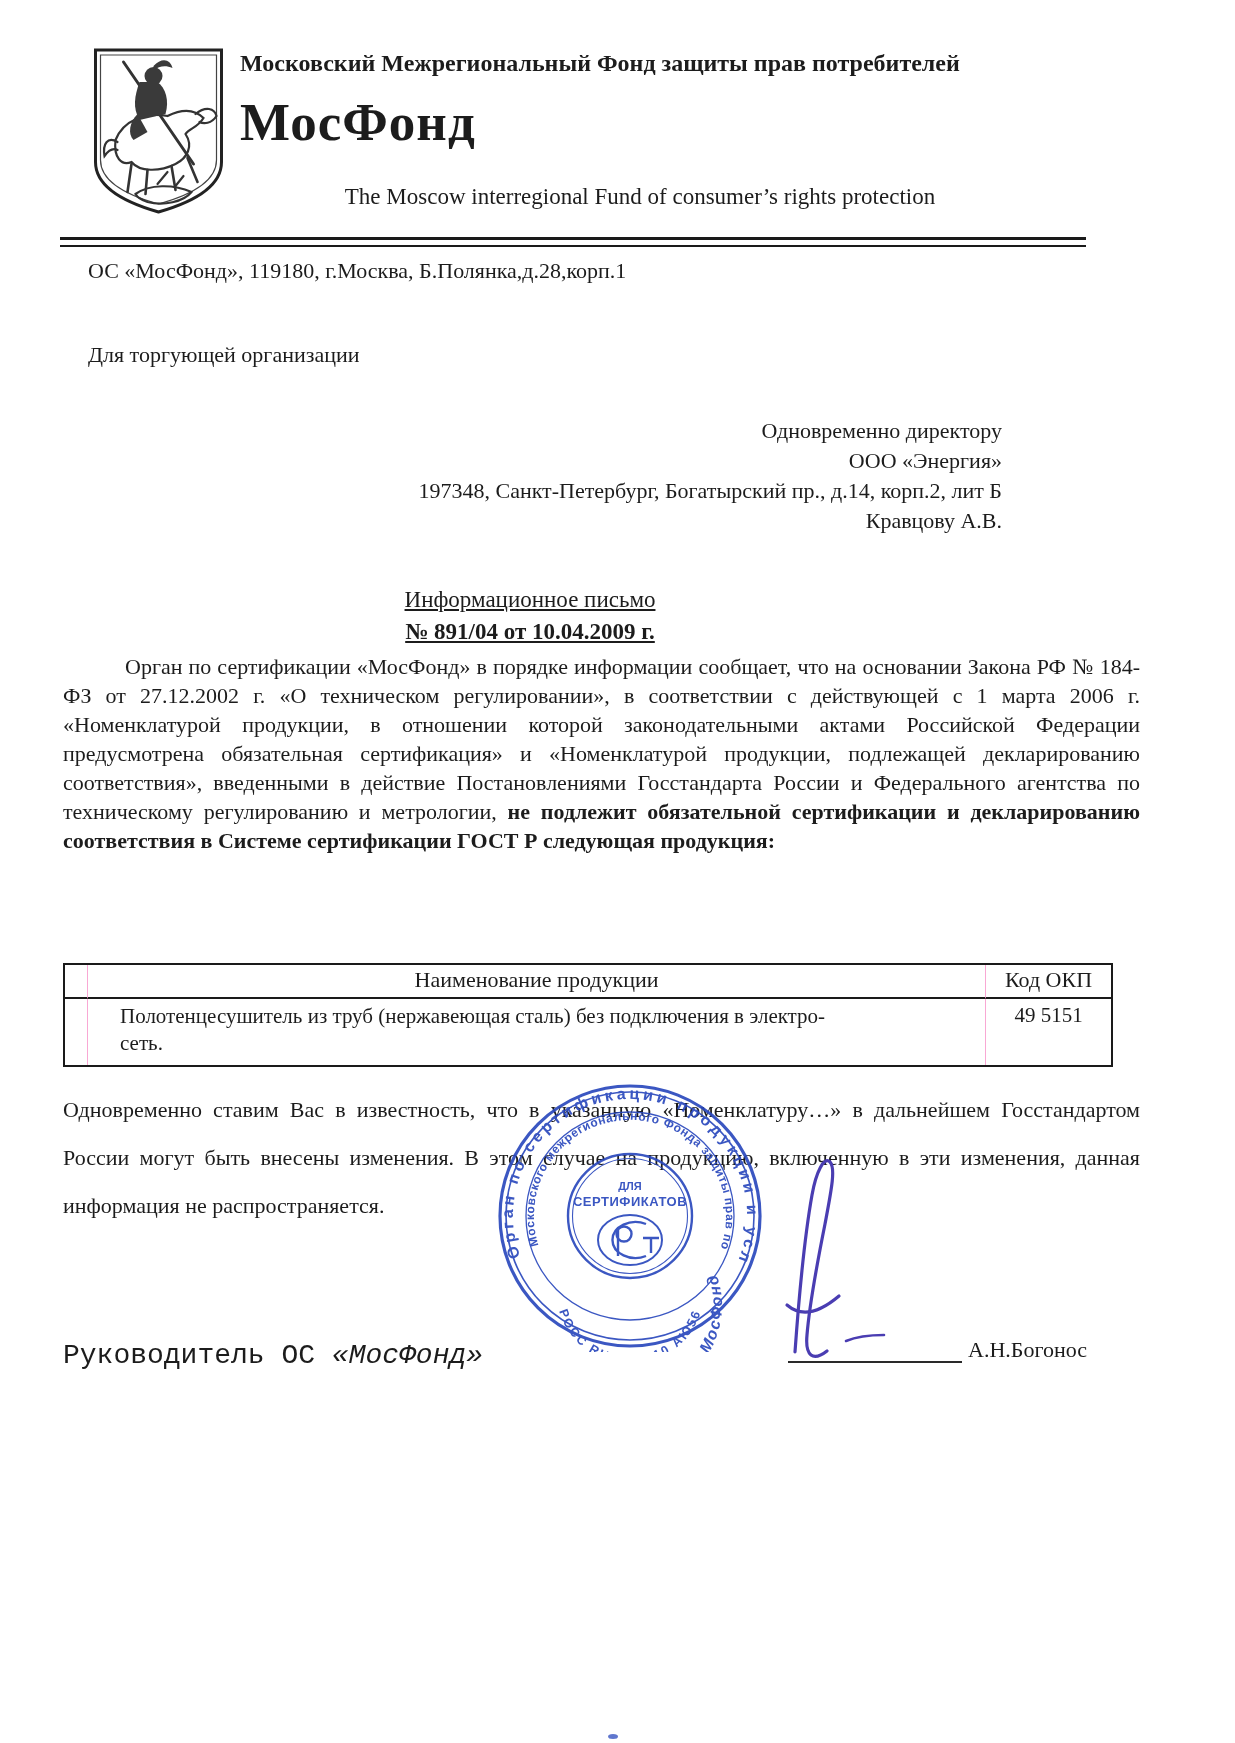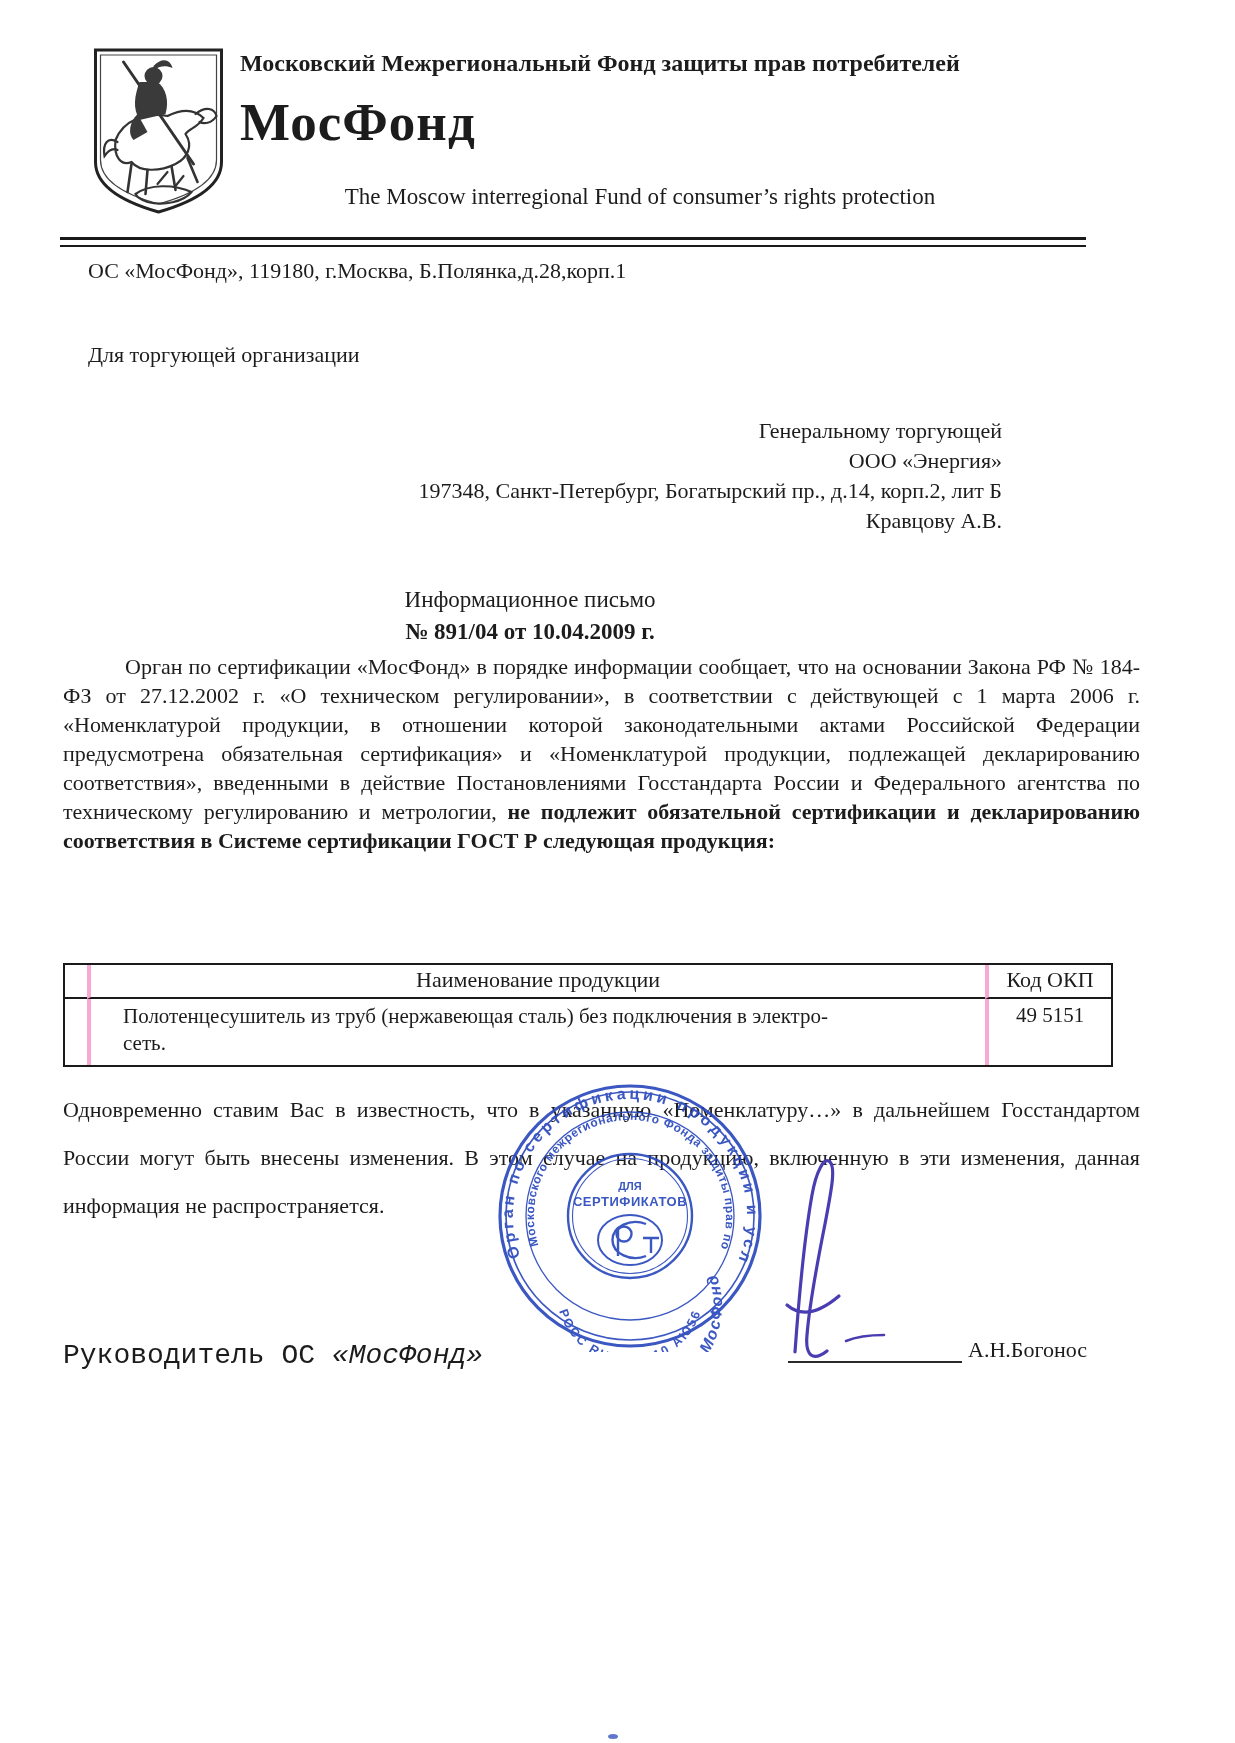--- a/index.html
+++ b/index.html
@@ -8,28 +8,28 @@
   .abs{position:absolute;}
   .org-ru{left:240px;top:50px;width:800px;font-weight:bold;font-size:24px;}
   .brand{left:240px;top:92px;width:800px;font-weight:bold;font-size:53px;
          letter-spacing:1px;padding-right:56px;box-sizing:border-box;}
   .org-en{left:240px;top:184px;width:800px;text-align:center;font-weight:normal;font-size:23px;}
   .rule1{left:60px;top:237px;width:1026px;height:3px;background:#1a1a1a;}
   .rule2{left:60px;top:245px;width:1026px;height:2px;background:#1a1a1a;}
   .addr{left:88px;top:258px;font-size:22px;}
   .note{left:88px;top:342px;font-size:22px;}
   .recipient{left:330px;top:416px;width:672px;font-size:22px;line-height:30px;text-align:right;}
-  .heading{left:280px;top:584px;width:500px;text-align:center;font-size:23px;line-height:32px;}
+  .heading{left:280px;top:584px;width:500px;text-align:center;font-size:23px;line-height:32px;text-decoration:underline;}
   .heading .num{font-weight:bold;}
   .body-par{left:63px;top:652px;width:1077px;font-size:22px;line-height:29px;
             text-align:justify;text-indent:62px;}
   .b{font-weight:bold;}
   .tbl{left:63px;top:963px;width:1050px;border:2px solid #1a1a1a;display:grid;
        grid-template-columns:22px 1fr 126px;box-sizing:border-box;background:#fff;}
-  .tbl .cl{border-left:4px solid #f9a8d4;}
+  .tbl .cl{border-left:1px solid #f9a8d4;}
   .tbl .hb{border-bottom:2px solid #1a1a1a;}
   .tbl .h{font-size:22px;text-align:center;padding:2px 0 4px;}
   .tbl .cell-product{font-size:21px;line-height:27px;padding:4px 10px 8px 32px;white-space:pre-line;}
   .tbl .cell-code{font-size:21px;text-align:center;padding:4px 16px 30px;}
   .closing{left:63px;top:1086px;width:1077px;font-size:22px;line-height:48px;text-align:justify;}
   .sig-role{left:63px;top:1340px;font-size:28px;font-family:Liberation Mono, monospace;}
   .sig-role .it{font-style:italic;}
   .sig-line{left:788px;top:1361px;width:174px;height:2px;background:#2a2a2a;}
   .sig-name{left:968px;top:1337px;font-size:22px;}
   .stamp{left:496px;top:1082px;}
@@ -65,21 +65,21 @@
 
   <div class="abs org-ru">Московский Межрегиональный Фонд защиты прав потребителей</div>
   <div class="abs brand">МосФонд</div>
   <div class="abs org-en">The Moscow interregional Fund of consumer’s rights protection</div>
   <div class="abs rule1"></div>
   <div class="abs rule2"></div>
   <div class="abs addr">ОС «МосФонд», 119180, г.Москва, Б.Полянка,д.28,корп.1</div>
 
   <div class="abs note">Для торгующей организации</div>
   <div class="abs recipient">
-    <div>Генеральному торгующей</div>
+    <div>Одновременно директору</div>
     <div>ООО  «Энергия»</div>
     <div>197348, Санкт-Петербург, Богатырский пр., д.14, корп.2, лит Б</div>
     <div>Кравцову А.В.</div>
   </div>
 
   <div class="abs heading">
     <div>Информационное письмо</div>
     <div class="num">№ 891/04 от 10.04.2009 г.</div>
   </div>
 

